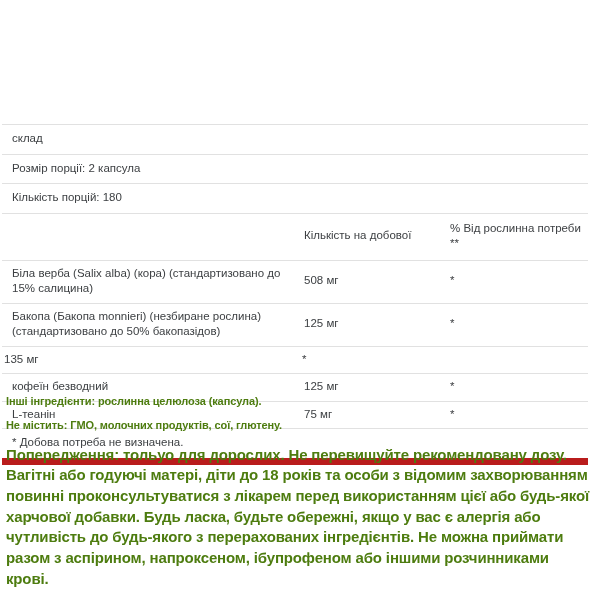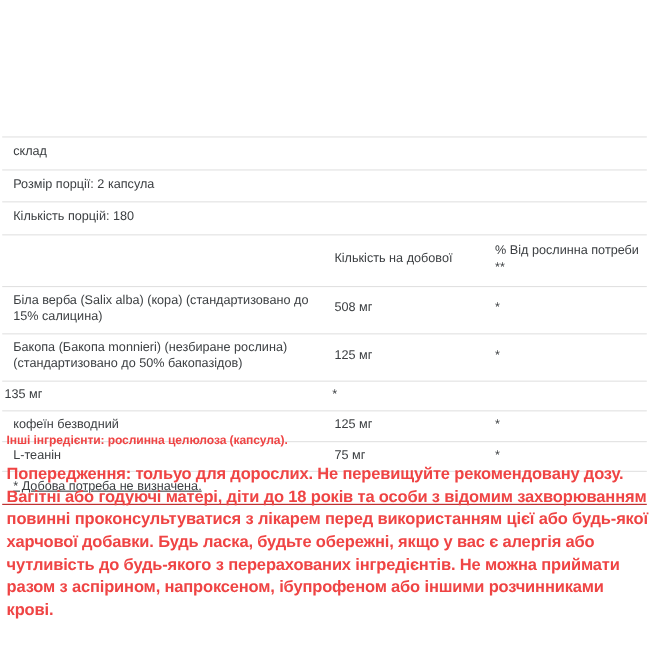--- a/index.html
+++ b/index.html
@@ -29,30 +29,29 @@
     display: grid;
     grid-template-columns: 300px 148px 1fr;
     align-items: center;
   }
   .grid-row .c1 { padding: 5px 14px 6px 10px; }
   .grid-row .c2 { padding: 5px 0 6px 2px; }
   .grid-row .c3 { padding: 5px 0 6px 0; }
   .header-row .c1, .header-row .c2, .header-row .c3 { padding-top: 7px; padding-bottom: 8px; }
   .footnote-row {
     padding: 6px 10px 7px 10px;
-    border-bottom: 1px solid #b91c1c;
-    text-decoration: underline;
+    border-bottom: 7px solid #b91c1c;
   }
   .notes {
     position: absolute;
     top: 394px;
     left: 6px;
     width: 588px;
     font-weight: 700;
-    color: #ef4444;
+    color: #4d7c0f;
     letter-spacing: -0.1px;
   }
   .note-line {
     font-size: 11px;
     margin-bottom: 9px;
     line-height: 1.35;
   }
   .note-para {
     font-size: 15px;
     line-height: 1.38;
@@ -113,14 +112,15 @@
   </div>
 
   <div class="row footnote-row">
     <span>* Добова потреба не визначена.</span>
   </div>
 
 </div>
 
 <div class="notes">
   <div class="note-line">Інші інгредієнти: рослинна целюлоза (капсула).</div>
+  <div class="note-line">Не містить: ГМО, молочних продуктів, сої, глютену.</div>
   <div class="note-para">Попередження: тольуо для дорослих. Не перевищуйте рекомендовану дозу. Вагітні або годуючі матері, діти до 18 років та особи з відомим захворюванням повинні проконсультуватися з лікарем перед використанням цієї або будь-якої харчової добавки. Будь ласка, будьте обережні, якщо у вас є алергія або чутливість до будь-якого з перерахованих інгредієнтів. Не можна приймати разом з аспірином, напроксеном, ібупрофеном або іншими розчинниками крові.</div>
 </div>
 
 </body></html>

